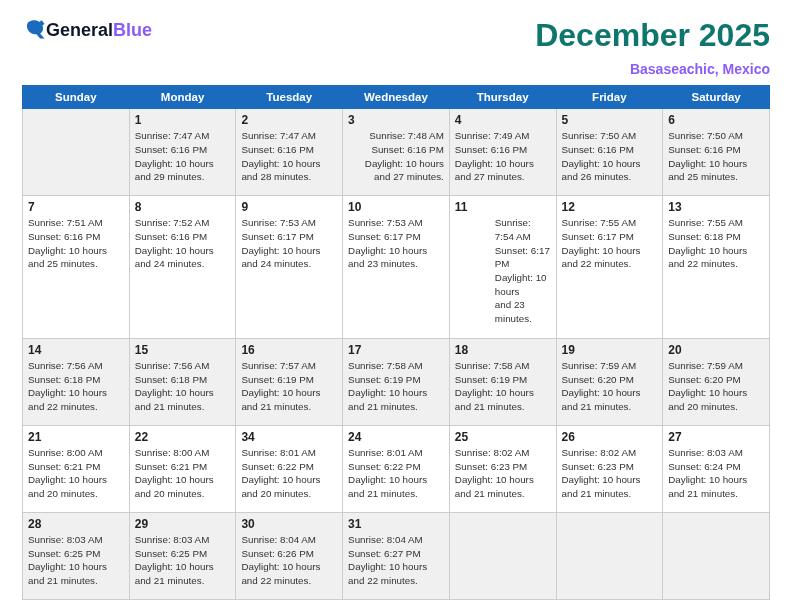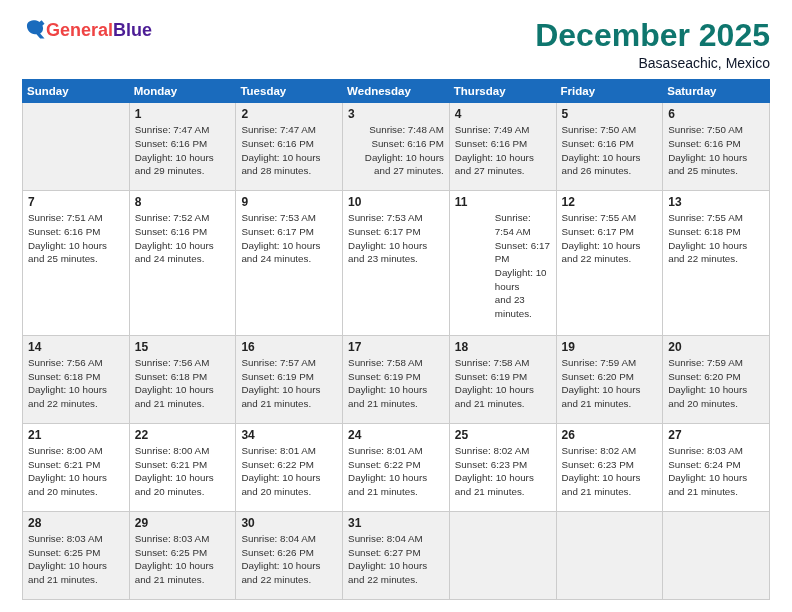--- a/index.html
+++ b/index.html
@@ -25,52 +25,53 @@
     }
     .logo {
       display: flex;
       align-items: center;
     }
     .logo-text {
       font-size: 18px;
       font-weight: bold;
       line-height: 1.1;
     }
-    .logo-general { color: #ef4444; }
-    .logo-blue { color: #4c1d95; }
+    .logo-general { color: #0f172a; }
+    .logo-blue { color: #8b5cf6; }
     .logo-icon {
       width: 22px;
       height: 22px;
       margin-left: 2px;
     }
     .title-section {
       text-align: right;
     }
     .month-title {
       font-size: 32px;
       font-weight: bold;
       color: #0f766e;
       line-height: 1.1;
     }
     .location {
       font-size: 14px;
-      color: #0f172a;
-      margin-top: 2px;
+      color: #8b5cf6;
+      margin-top: 8px;
+      font-weight: bold;
     }
     .calendar {
       width: 100%;
       border-collapse: collapse;
       flex: 1;
       font-size: 10.5px;
     }
     .calendar th {
       background-color: #1a6bbd;
       color: #fff;
       padding: 5px 4px;
-      text-align: left;
+      text-align: center;
       font-size: 11.5px;
       font-weight: bold;
       border: 1px solid #1a6bbd;
     }
     .calendar td {
       border: 1px solid #ccc;
       vertical-align: top;
       padding: 4px 5px;
       width: calc(100% / 7);
       height: 82px;

